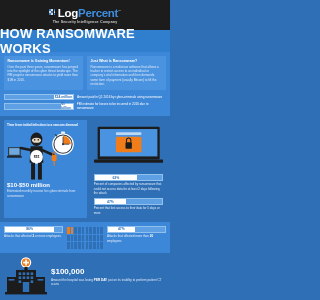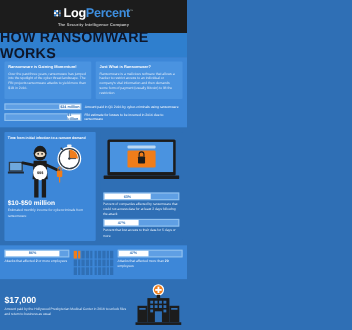--- a/index.html
+++ b/index.html
@@ -29,21 +29,21 @@
   .logo-text .b { color: #3e8ede; }
   .logo-tm { color:#9aa; font-size:3px; vertical-align: super; }
   .tagline { color: #c9c9c9; font-size: 3.6px; margin-top: 2px;
     letter-spacing: 0.15px; font-weight: bold; }
 
   
   .title-band {
     background: #2f7fce; height: 22px;
     display: flex; align-items: center; justify-content: center;
   }
-  .title { font-size: 13px; font-weight: bold; color: #0f172a;
+  .title { font-size: 13px; font-weight: bold; color: #ffffff;
     letter-spacing: 0.2px; }
 
   
   .band { background: #3d87d8; padding: 4px 4px; }
   .band.dark { background: #2f6fb5; }
 
   .two-col { display: flex; gap: 4px; }
   .card {
     background: #4a93e0; border-radius: 1px;
     padding: 3px 3.5px; flex: 1;
@@ -309,24 +309,20 @@
             <span>47%</span>
           </div>
         </div>
         <div class="cap"><span>Attacks that affected more than </span><b>20</b><span> employees</span></div>
       </div>
     </div>
   </div>
 
   <div class="band dark">
     <div class="hosp">
-      <div class="hosp-col">
-        <div class="big">$17,000</div>
-        <div class="sub"><span>Amount paid by the Hollywood Presbyterian Medical Center in 2016 to unlock files and return to business as usual</span><b></b><span></span></div>
-      </div>
 
       <div class="hosp-icon">
         <svg width="42" height="40" viewBox="0 0 42 40">
           <circle cx="21" cy="5.5" r="5.2" fill="#ffffff"></circle>
           <circle cx="21" cy="5.5" r="4.1" fill="#f07d1a"></circle>
           <rect x="20.2" y="2.6" width="1.7" height="5.8" fill="#ffffff"></rect>
           <rect x="18.1" y="4.7" width="5.9" height="1.7" fill="#ffffff"></rect>
           <rect x="19.4" y="10" width="3.2" height="3" fill="#1c1c1c"></rect>
           <rect x="11" y="13" width="20" height="22" fill="#1c1c1c"></rect>
           <rect x="2" y="20" width="9" height="15" fill="#1c1c1c"></rect>
@@ -343,16 +339,20 @@
             <rect x="21.6" y="19.4" width="2.6" height="2.6"></rect>
             <rect x="25.6" y="19.4" width="2.6" height="2.6"></rect>
             <rect x="13.6" y="23.4" width="2.6" height="2.6"></rect>
             <rect x="25.6" y="23.4" width="2.6" height="2.6"></rect>
           </g>
           <rect x="17.8" y="25" width="6.4" height="10" fill="#2f6fb5"></rect>
           <rect x="0" y="35" width="42" height="2.4" fill="#1c1c1c"></rect>
         </svg>
       </div>
 
+      <div class="hosp-col">
+        <div class="big">$100,000</div>
+        <div class="sub"><span>Amount the hospital was losing </span><b>PER DAY</b><span> just on its inability to perform patient CT scans</span></div>
+      </div>
     </div>
   </div>
 
 </div>
 
 </body></html>

